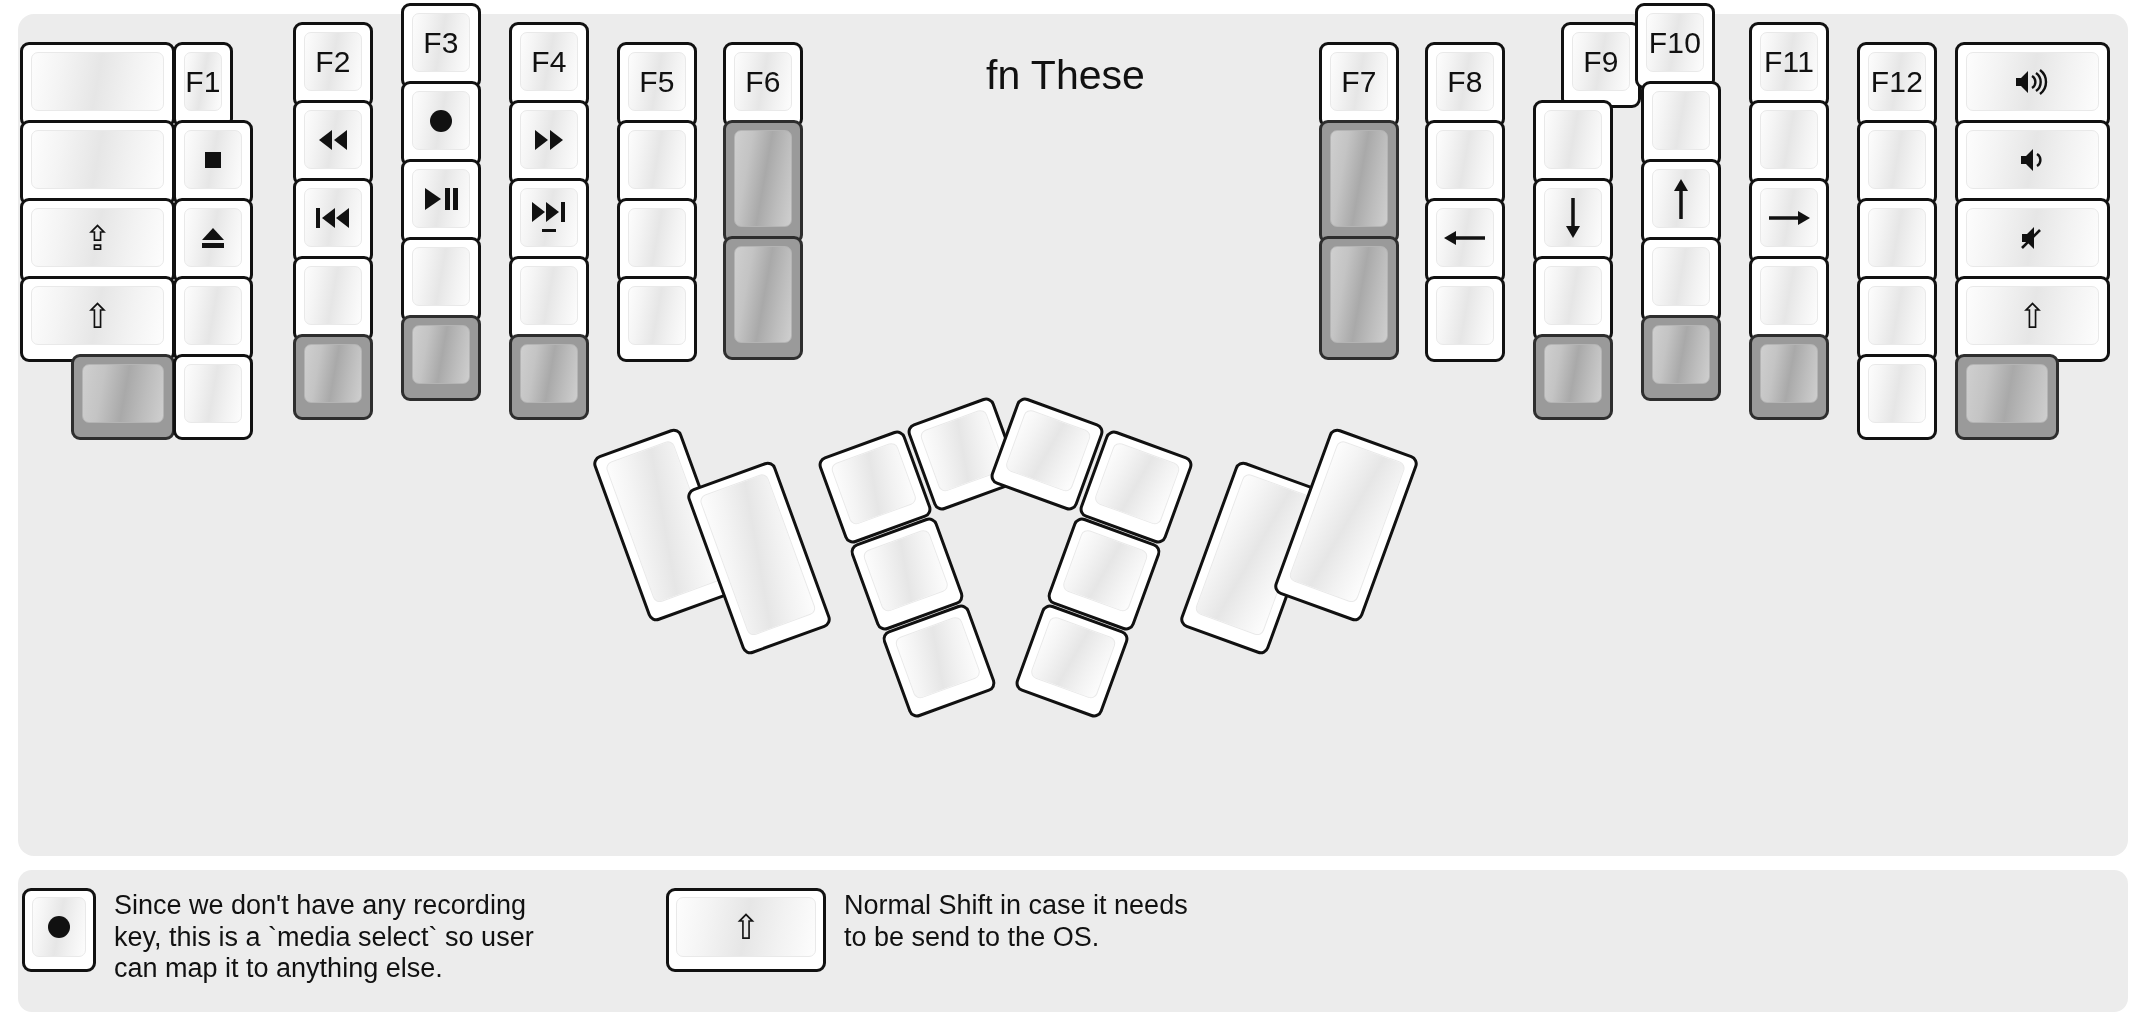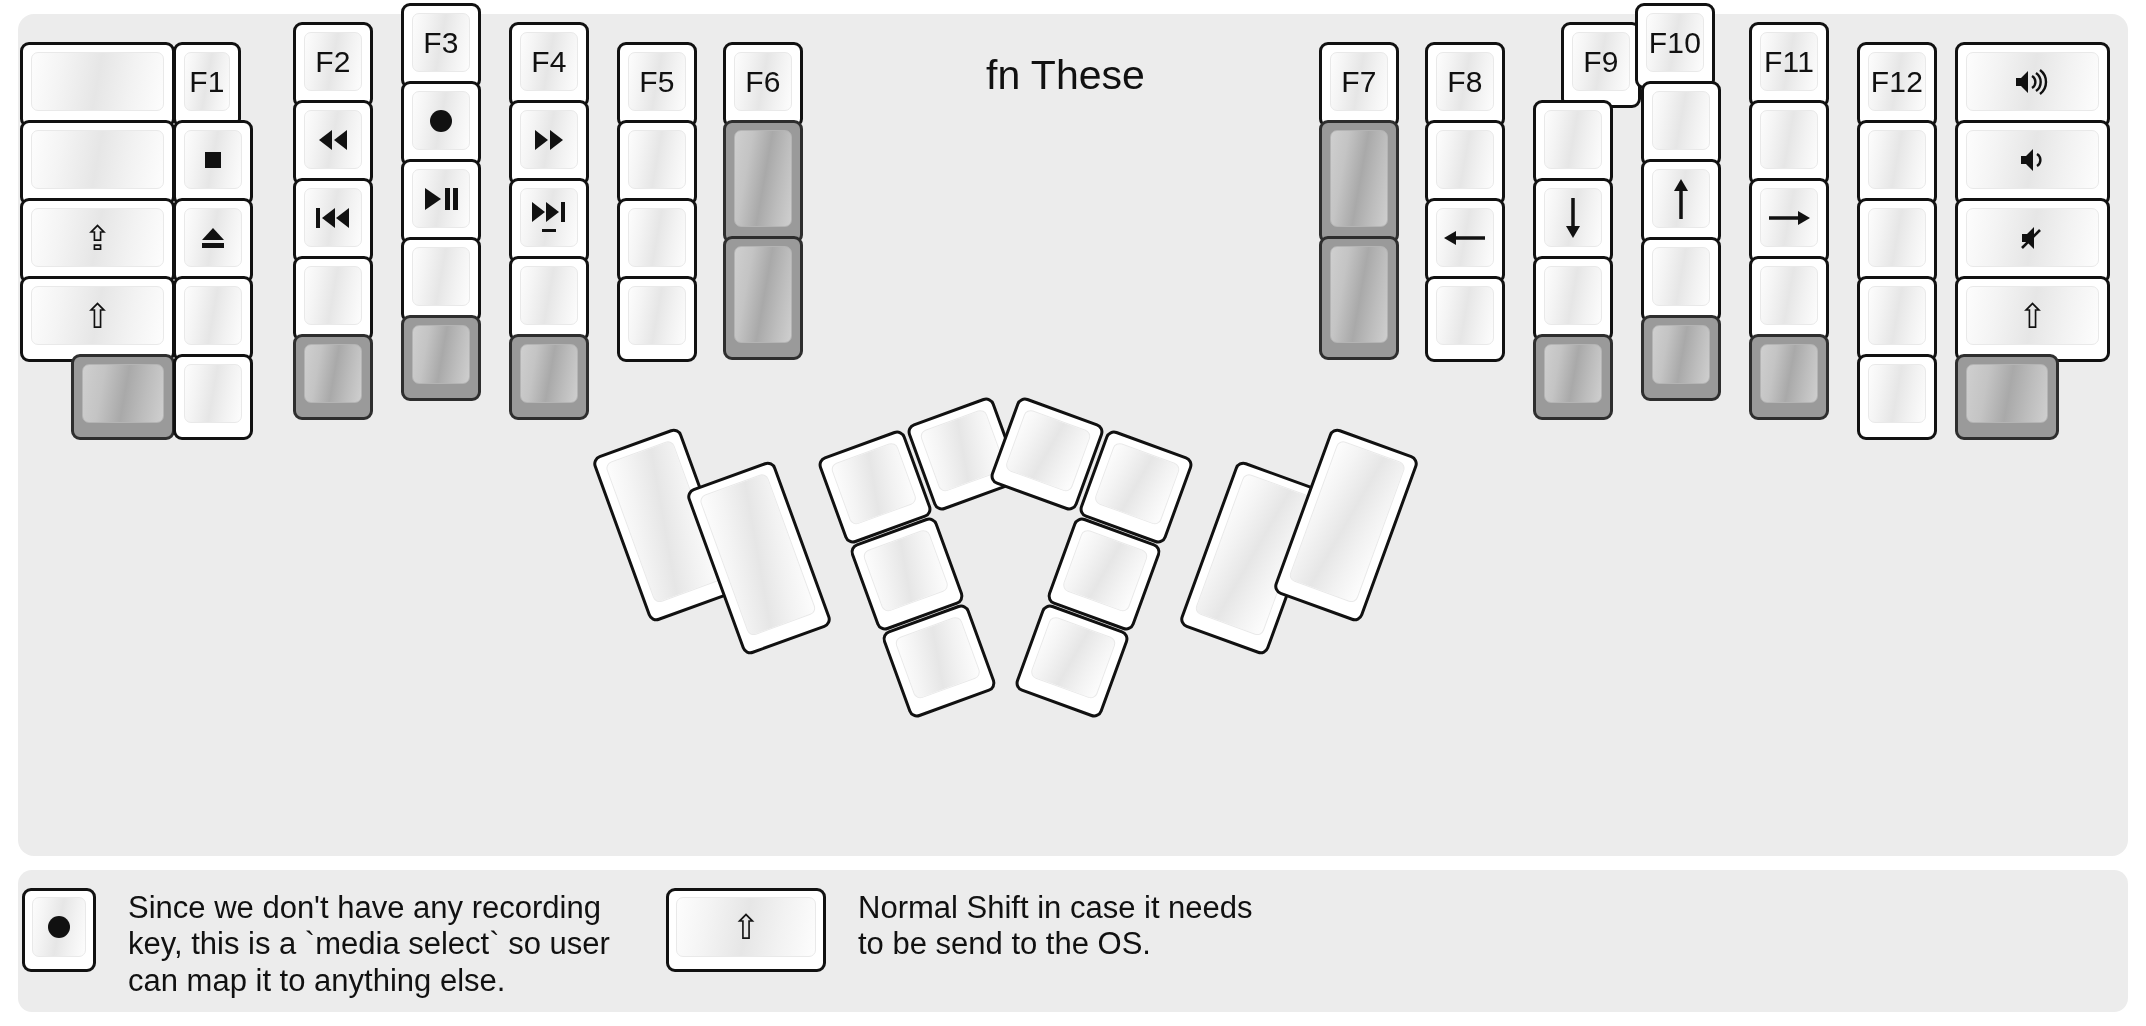--- a/index.html
+++ b/index.html
@@ -62,21 +62,21 @@
     position:absolute;left:7px;right:7px;top:6px;bottom:12px;border-radius:7px;
     background:linear-gradient(100deg,#fdfdfd 0%,#f4f4f4 22%,#e6e6e6 50%,#f2f2f2 74%,#fdfdfd 100%);
     border:1px solid #e9e9e9;display:flex;align-items:center;justify-content:center;
   }
   .legend-key.grey{background:#9a9a9a;border-color:#2e2e2e;}
   .legend-key.grey .cap{
     background:linear-gradient(100deg,#cfcfcf 0%,#c4c4c4 25%,#a9a9a9 52%,#bdbdbd 76%,#cfcfcf 100%);
     border:1px solid #b4b4b4;
   }
   .legend-text{
-    margin-left:32px;font-size:31px;line-height:1.17;color:#111;
+    margin-left:18px;font-size:27px;line-height:1.17;color:#111;
     font-family:"Liberation Sans",sans-serif;white-space:pre-line;
     padding-top:2px;
   }
   svg{display:block;overflow:visible;}
 </style>
 </head>
 <body>
 
 <div id="stage">
 
@@ -99,21 +99,21 @@
     </div>
     <div class="key" style="left:20px;top:276px;width:155px;height:86px;">
       <div class="cap">
         <span class="lbl glyph">⇧</span>
       </div>
     </div>
     <div class="key grey" style="left:71px;top:354px;width:104px;height:86px;">
       <div class="cap"></div>
     </div>
 
-    <div class="key" style="left:173px;top:42px;width:68px;height:86px;">
+    <div class="key" style="left:173px;top:42px;width:60px;height:86px;">
       <div class="cap">
         <span class="lbl">F1</span>
       </div>
     </div>
     <div class="key" style="left:173px;top:120px;width:80px;height:86px;">
       <div class="cap">
         <span class="lbl">
           <svg width="24" height="24" viewBox="0 0 24 24">
               <rect x="4" y="4" width="16" height="16" fill="#111"></rect>
             </svg>

